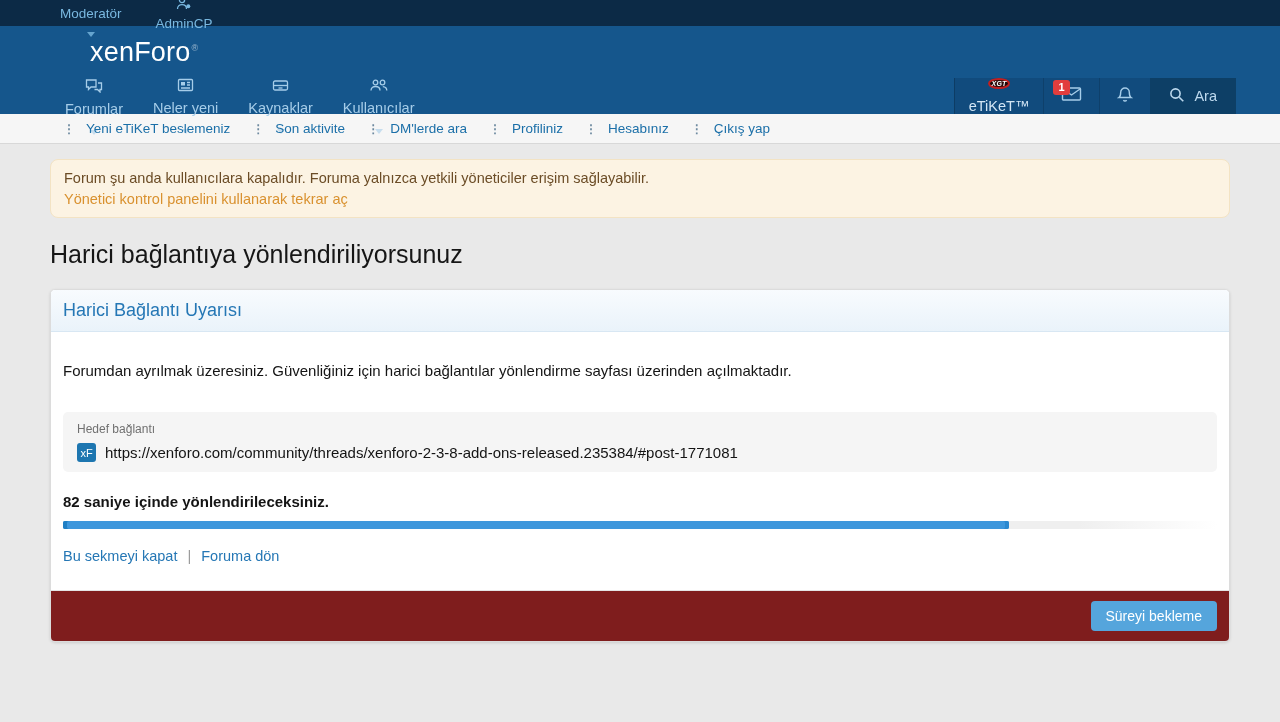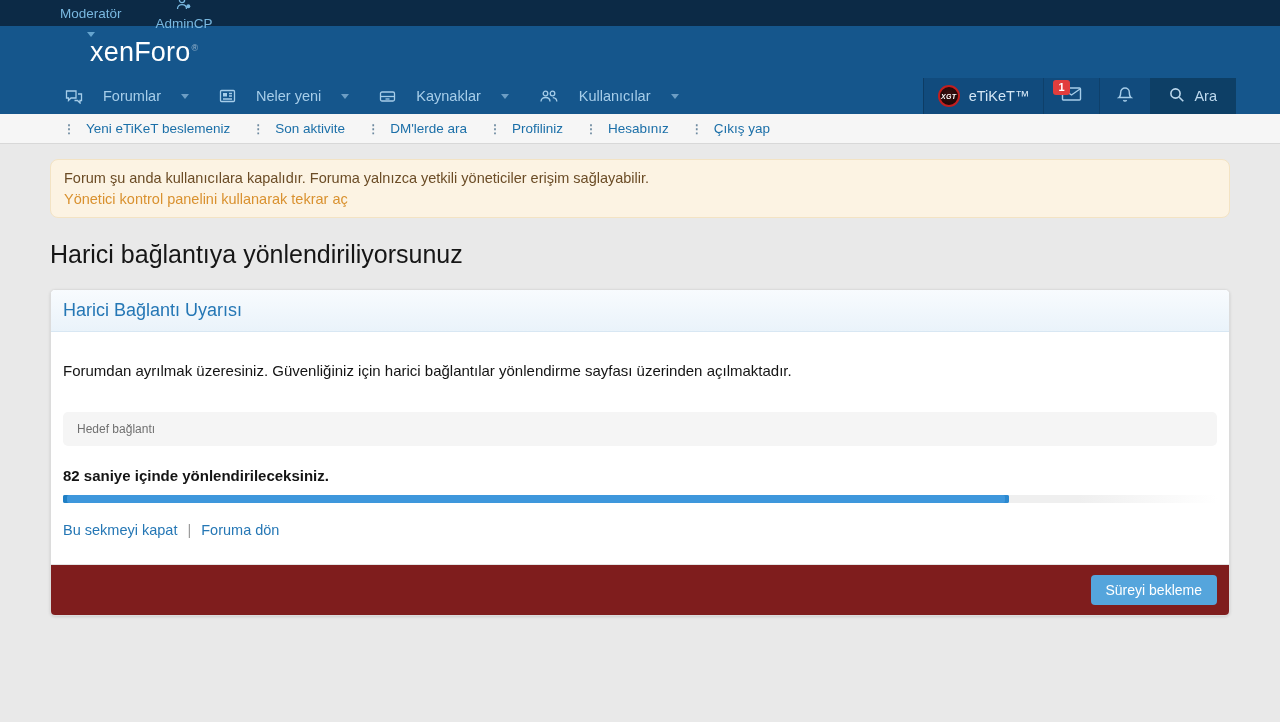--- a/index.html
+++ b/index.html
@@ -20,25 +20,25 @@
   
   .header { height:52px; background:#15568c; display:flex; align-items:center; padding-left:50px; }
   .logo { color:#fff; font-size:27px; letter-spacing:.2px;margin-left:40px; }
   .logo .xen { font-weight:300; }
   .logo .foro { font-weight:500; }
   .logo .tm { font-size:9px; vertical-align:super; opacity:.55; margin-left:1px; }
 
   
   .navbar { height:36px; background:#15568c; display:flex; align-items:stretch; }
   .nav-left { display:flex; align-items:stretch; padding-left:50px; flex:1; }
-  .nav-item { display:flex; align-items:center; gap:20px; padding:0 15px; color:#a6cde9; font-size:14.5px; cursor:pointer; }
+  .nav-item { display:flex; align-items:center; gap:8px; padding:0 15px; color:#a6cde9; font-size:14.5px; cursor:pointer;flex-direction:column; }
   .nav-item svg { display:block; }
   .navgroup { display:flex; align-items:stretch; background:#114b7d;
               border-left:1px solid rgba(0,0,0,.2); }
-  .account { display:flex; align-items:center; gap:9px; padding:0 14px; color:#d3e6f5; font-size:14.5px; cursor:pointer; }
+  .account { display:flex; align-items:center; gap:9px; padding:0 14px; color:#d3e6f5; font-size:14.5px; cursor:pointer;flex-direction:column; }
   .avatar { width:22px; height:22px; border-radius:50%; background:radial-gradient(circle at 50% 40%, #3a1010, #140505);
             border:2px solid #c21f1f; color:#fff; font-size:7px; font-weight:bold; font-style:italic;
             display:flex; align-items:center; justify-content:center; letter-spacing:.3px; }
   .icon-btn { display:flex; align-items:center; padding:0 17px; position:relative;
               border-left:1px solid rgba(0,0,0,.14); color:#a6cde9; cursor:pointer; }
   .badge { position:absolute; top:2px; left:9px; background:#e23d3d; color:#fff; font-size:11px; font-weight:bold;
            line-height:1; padding:2px 5px; border-radius:3px; }
   .search { display:flex; align-items:center; gap:9px; background:#0d3f66; padding:0 19px;
             color:#bdd9ee; font-size:14.5px; cursor:pointer; }
   .nav-spacer { width:44px; }
@@ -235,20 +235,24 @@
   <h1 class="page-title">Harici bağlantıya yönlendiriliyorsunuz</h1>
 
   <div class="card">
     <div class="card-header">Harici Bağlantı Uyarısı</div>
 
     <div class="card-body">
       <p class="lead">Forumdan ayrılmak üzeresiniz. Güvenliğiniz için harici bağlantılar yönlendirme sayfası üzerinden açılmaktadır.</p>
 
       <div class="target-box">
         <div class="target-label">Hedef bağlantı</div>
+        <div class="target-row">
+          <span class="xf-ico">xF</span>
+          <a class="target-url">https://xenforo.com/community/threads/xenforo-2-3-8-add-ons-released.235384/#post-1771081</a>
+        </div>
       </div>
 
       <div class="countdown">82 saniye içinde yönlendirileceksiniz.</div>
 
       <div class="progress">
         <div class="progress-fill" style="width: 82%;"></div>
       </div>
 
       <div class="links-row">
         <span class="body-link">Bu sekmeyi kapat</span>

